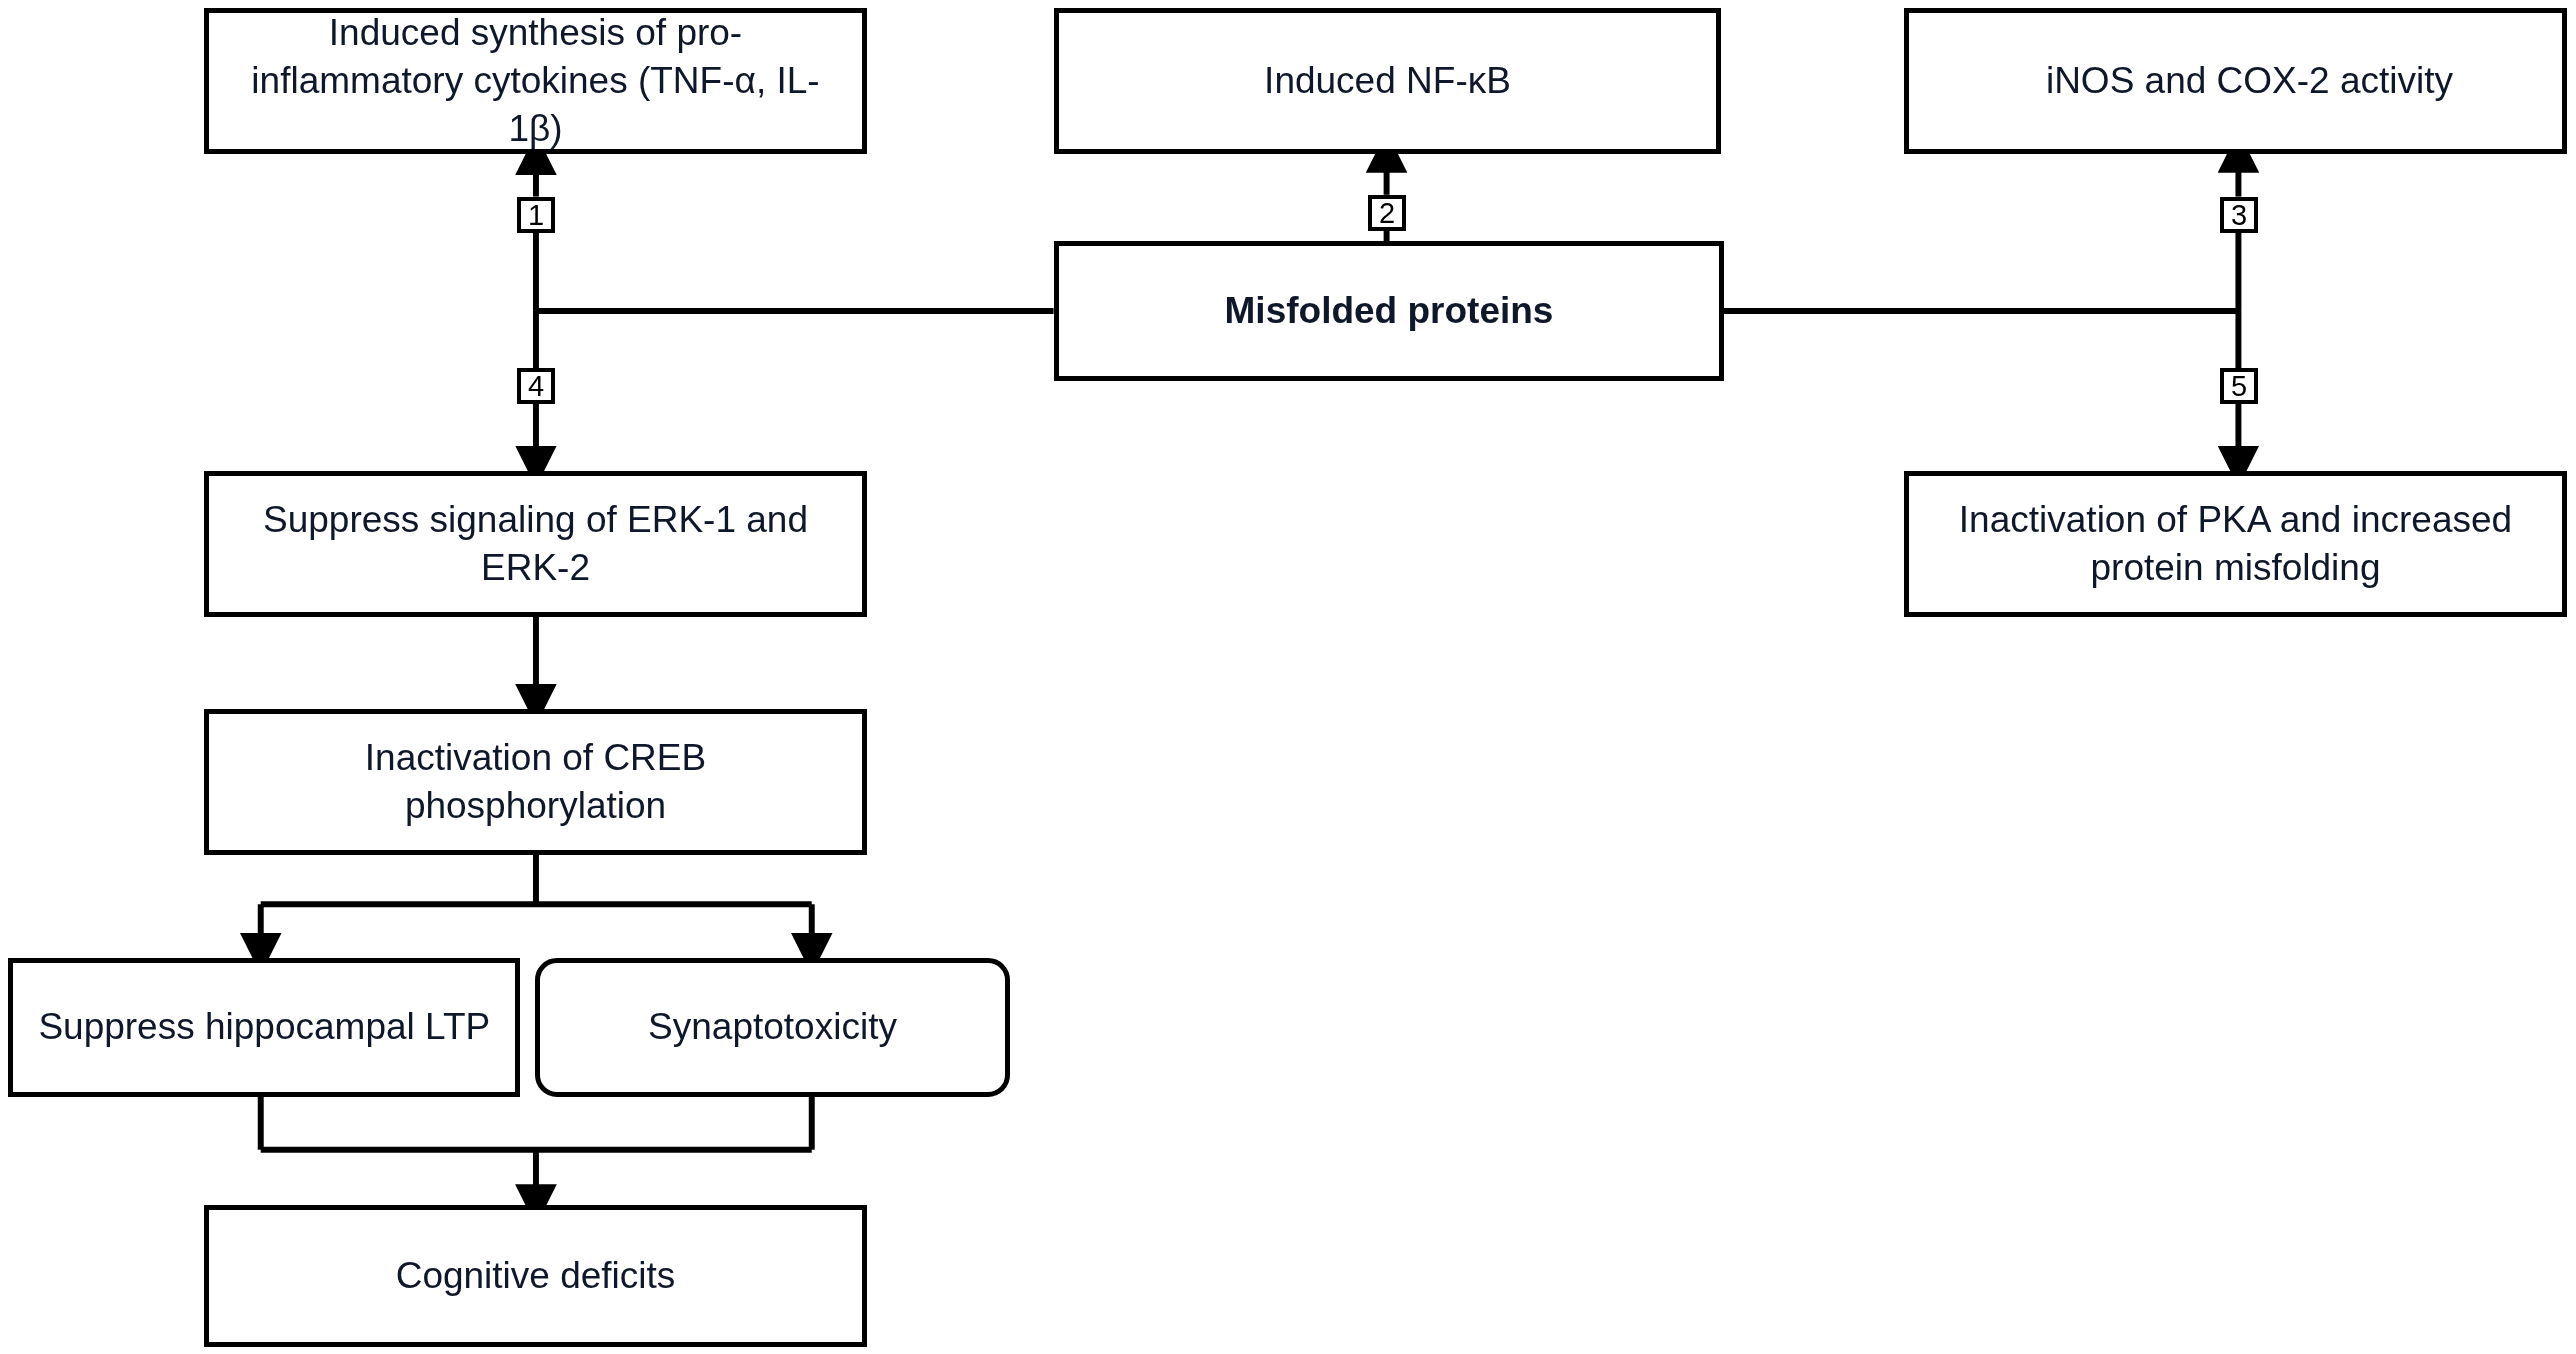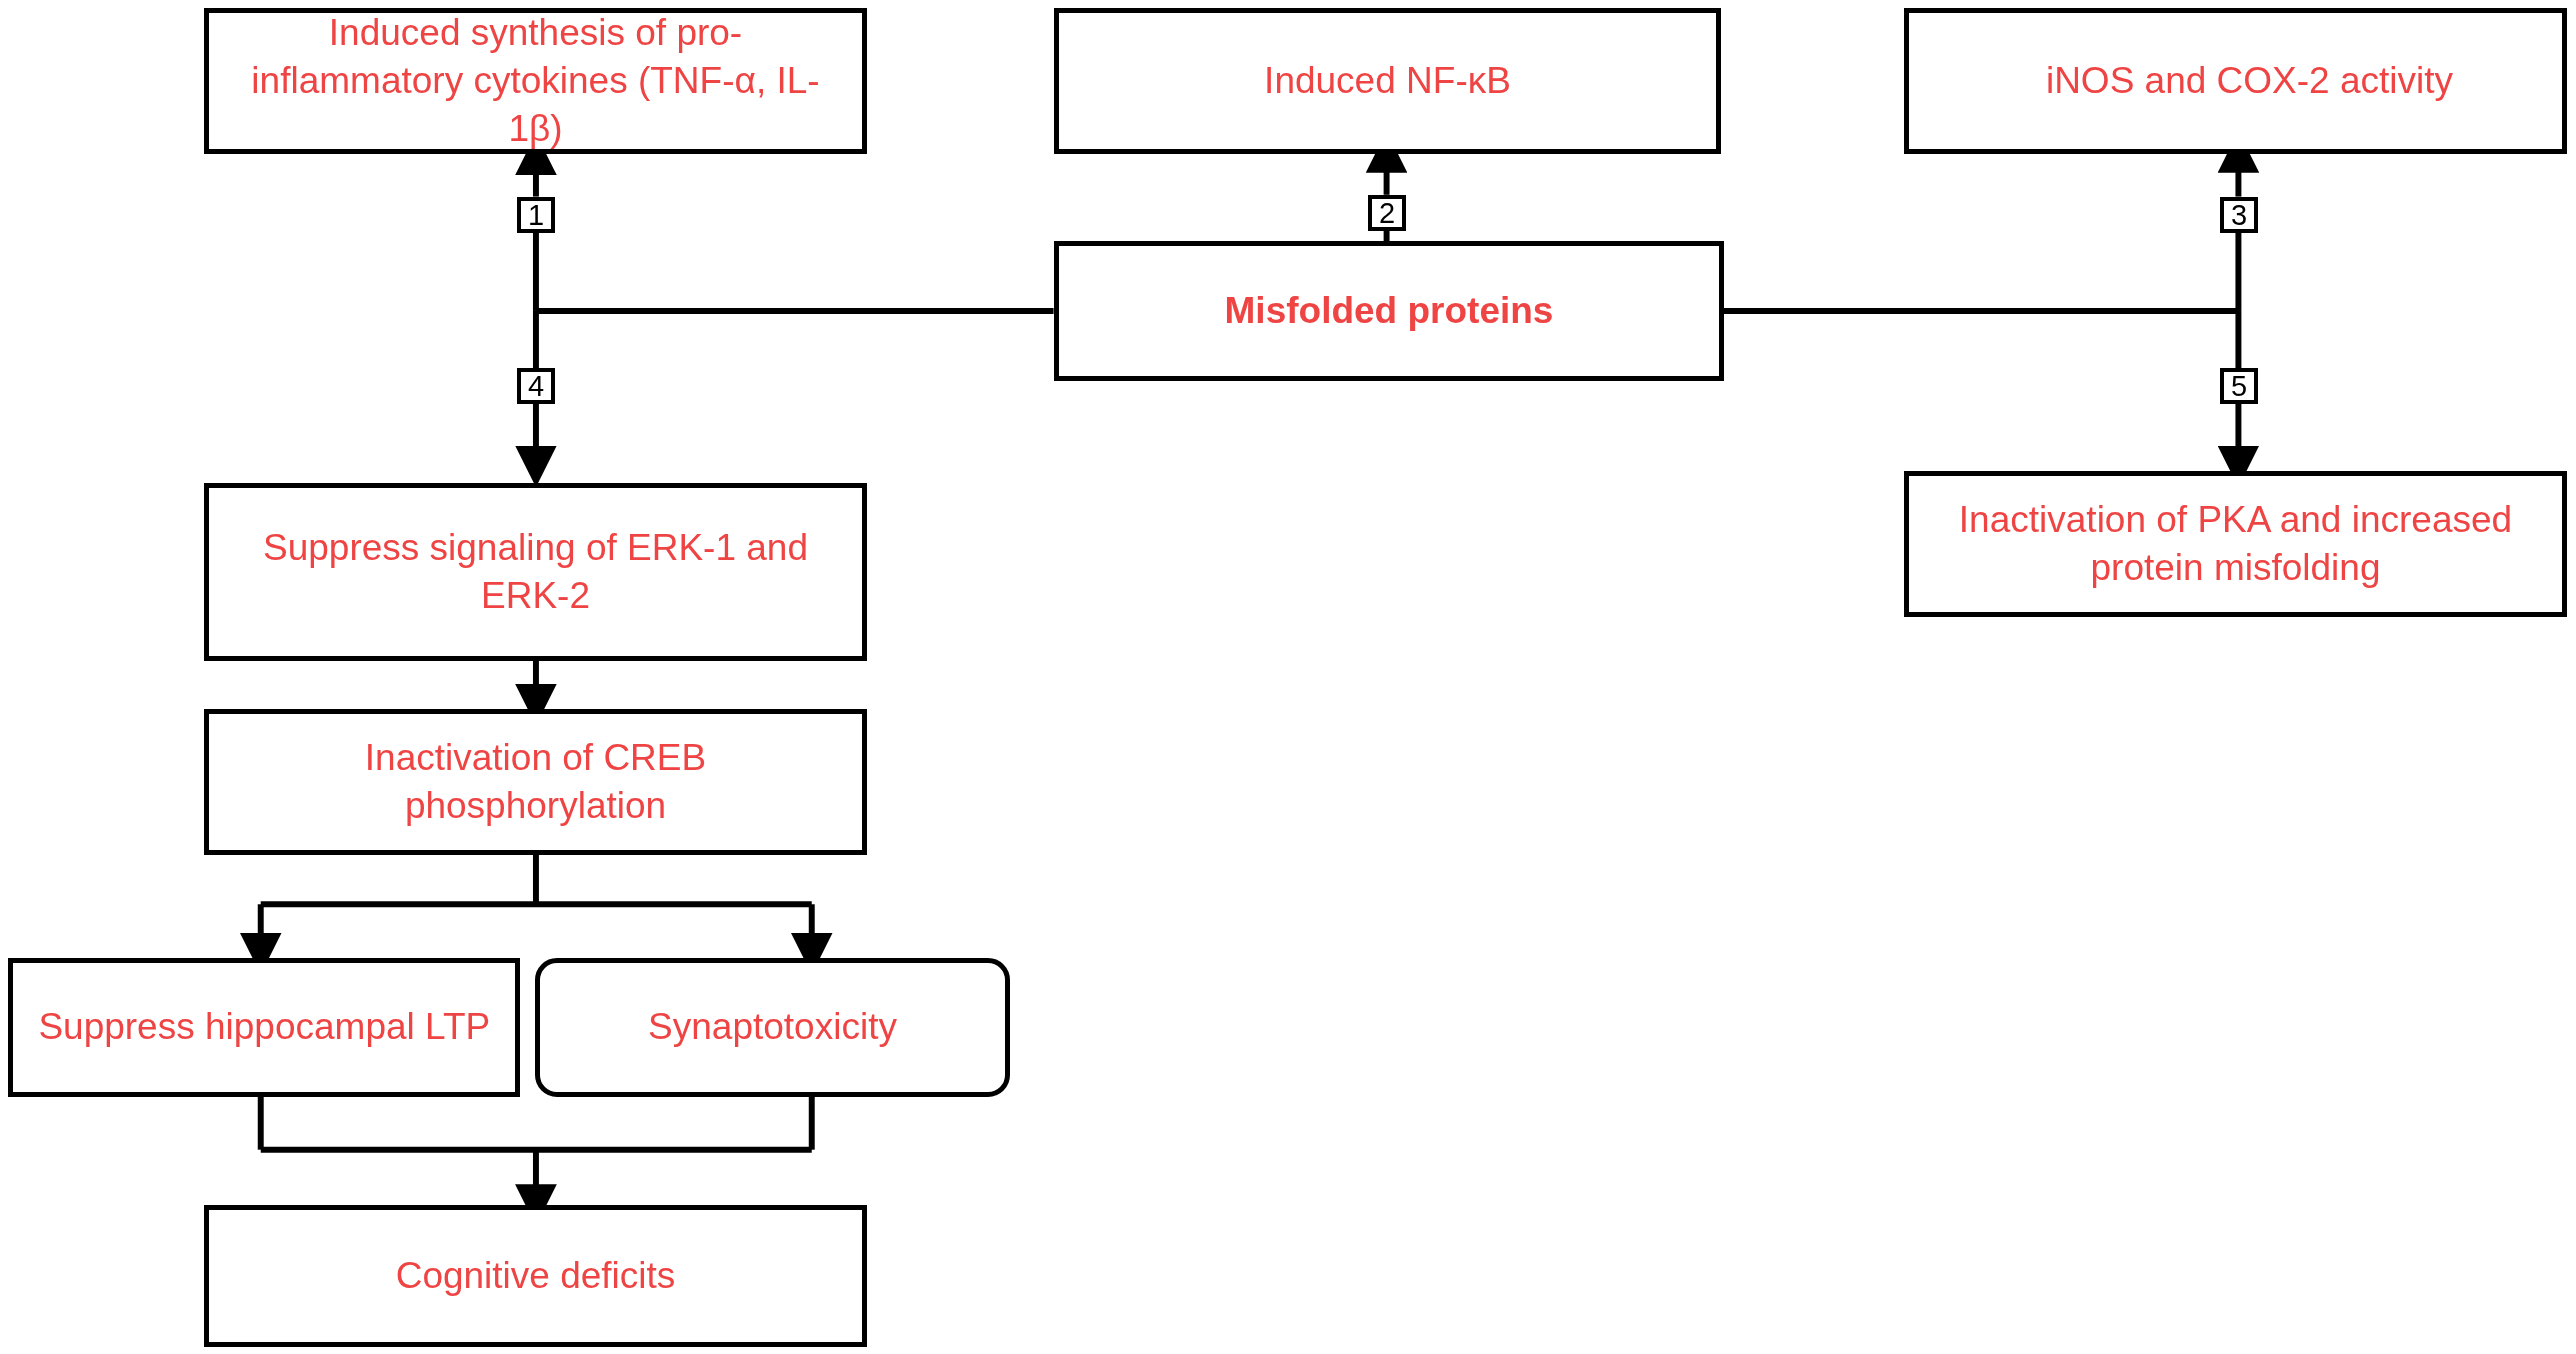--- a/index.html
+++ b/index.html
@@ -35,21 +35,21 @@
     display: flex;
     align-items: center;
     justify-content: center;
     text-align: center;
   }
   .node-label {
     display: block;
     width: 100%;
     padding: 0 15.5px;
     box-sizing: border-box;
-    color: #ef4444;
+    color: #0f172a;
     font-size: 37px;
     line-height: 1.30;
     font-family: "Liberation Sans", sans-serif;
     white-space: pre-line;
   }
   .edge-badge {
     position: absolute;
     box-sizing: border-box;
     border: 4.2px solid #000000;
     background: #ffffff;
@@ -132,21 +132,21 @@
   </div>
 
   <div class="node-box" style="left:1904px; top:8.3px; width:663px; height:146px;padding-left:28px;">
     <span class="node-label">iNOS and COX-2 activity</span>
   </div>
 
   <div class="node-box" style="left:1054px; top:241px; width:670px; height:140px;font-weight:bold;">
     <span class="node-label">Misfolded proteins</span>
   </div>
 
-  <div class="node-box" style="left:204px; top:471px; width:663px; height:178px;margin-top:12px;">
+  <div class="node-box" style="left:204px; top:471px; width:663px; height:146px;">
     <span class="node-label">Suppress signaling of ERK-1 and
 ERK-2</span>
   </div>
 
   <div class="node-box" style="left:204px; top:709px; width:663px; height:146px;">
     <span class="node-label">Inactivation of CREB
 phosphorylation</span>
   </div>
 
   <div class="node-box" style="left:1904px; top:471px; width:663px; height:146px;">

